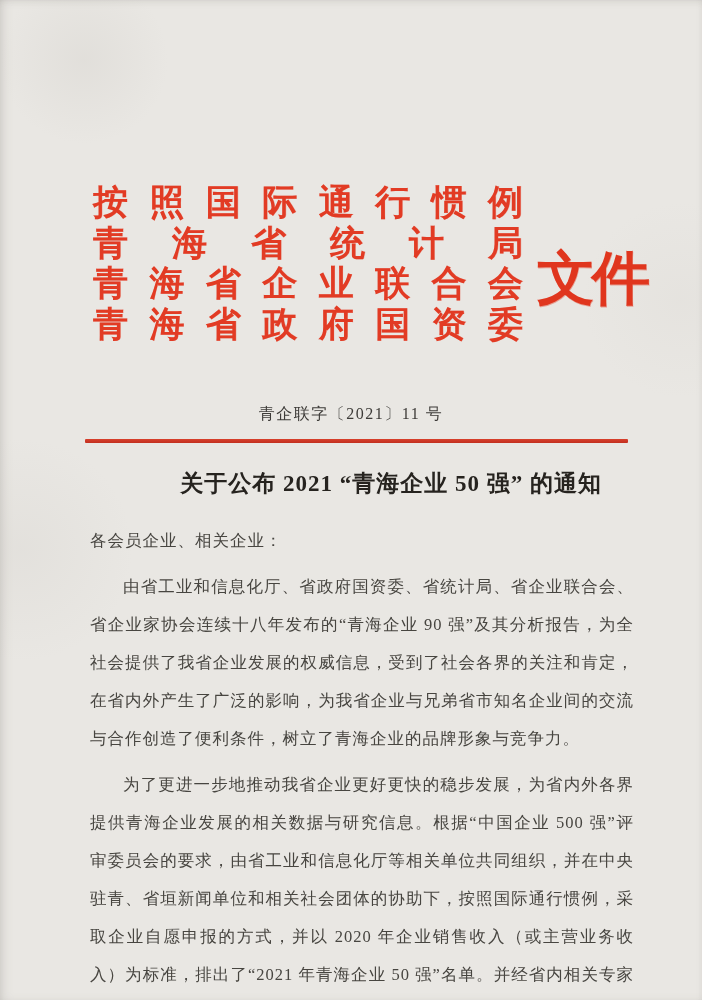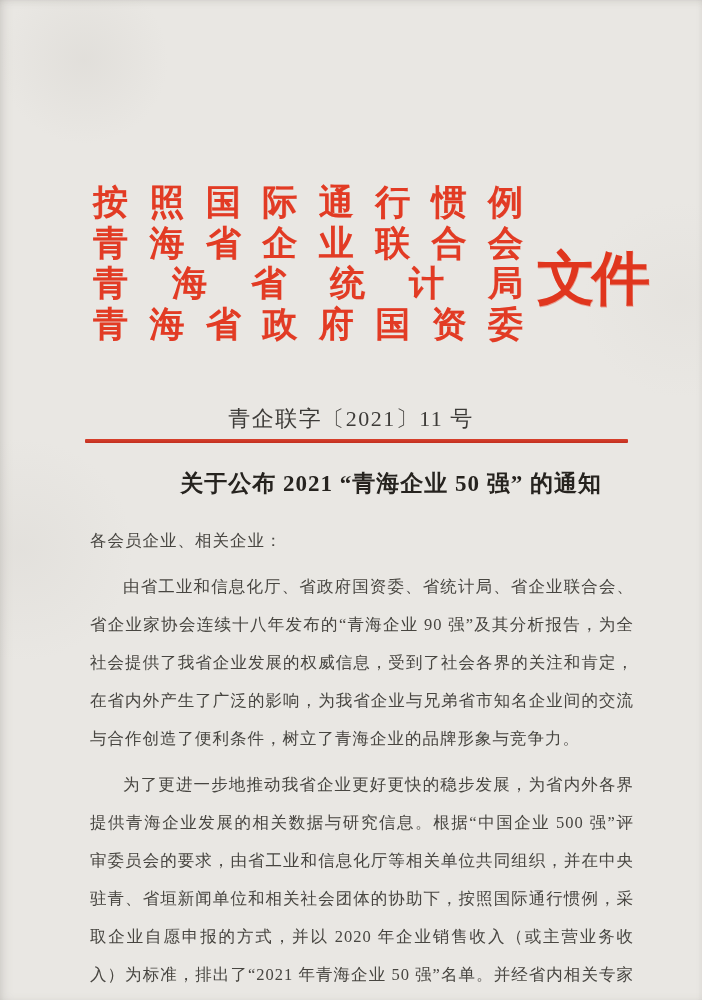--- a/index.html
+++ b/index.html
@@ -69,21 +69,21 @@
     padding-left: 19px;
   }
 
   
   .doc-number {
     position: absolute;
     top: 404px;
     left: 0;
     width: 702px;
     text-align: center;
-    font-size: 22px;
+    font-size: 16px;
     letter-spacing: 1.5px;
     color: #3d3b38;
   }
 
   
   .red-rule {
     position: absolute;
     top: 439px;
     left: 85px;
     width: 543px;
@@ -130,22 +130,22 @@
     text-indent: 2em;
   }
 </style>
 </head>
 <body>
 
 <div class="scan-page">
 
   <div class="letterhead">
     <div class="issuer-line">按照国际通行惯例</div>
+    <div class="issuer-line">青海省统计局</div>
     <div class="issuer-line">青海省企业联合会</div>
-    <div class="issuer-line">青海省统计局</div>
     <div class="issuer-line">青海省政府国资委</div>
   </div>
 
   <div class="doc-type">文件</div>
 
   <div class="doc-number">青企联字〔2021〕11 号</div>
 
   <div class="red-rule"></div>
 
   <h1 class="doc-title">关于公布 2021 “青海企业 50 强” 的通知</h1>

